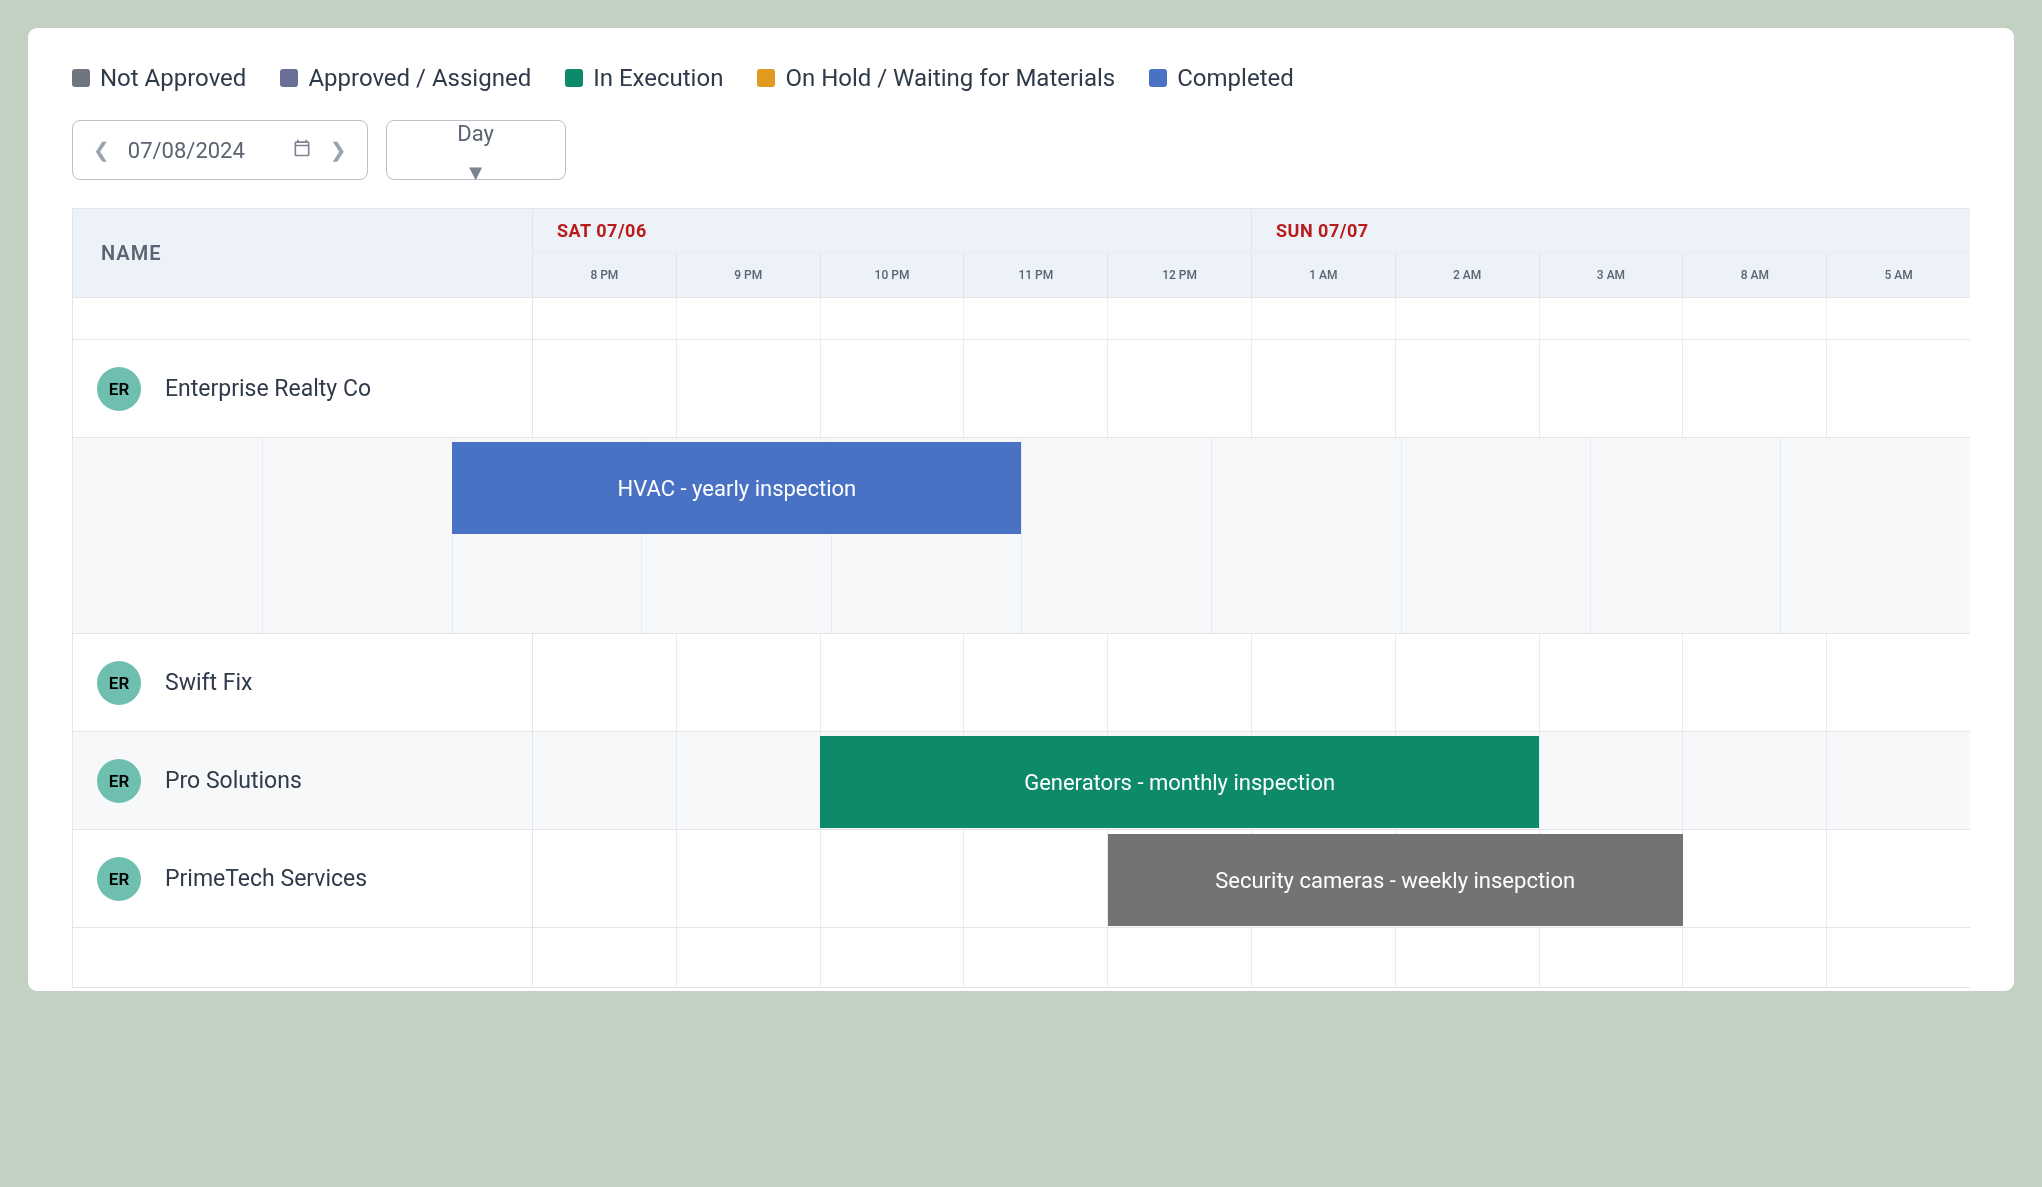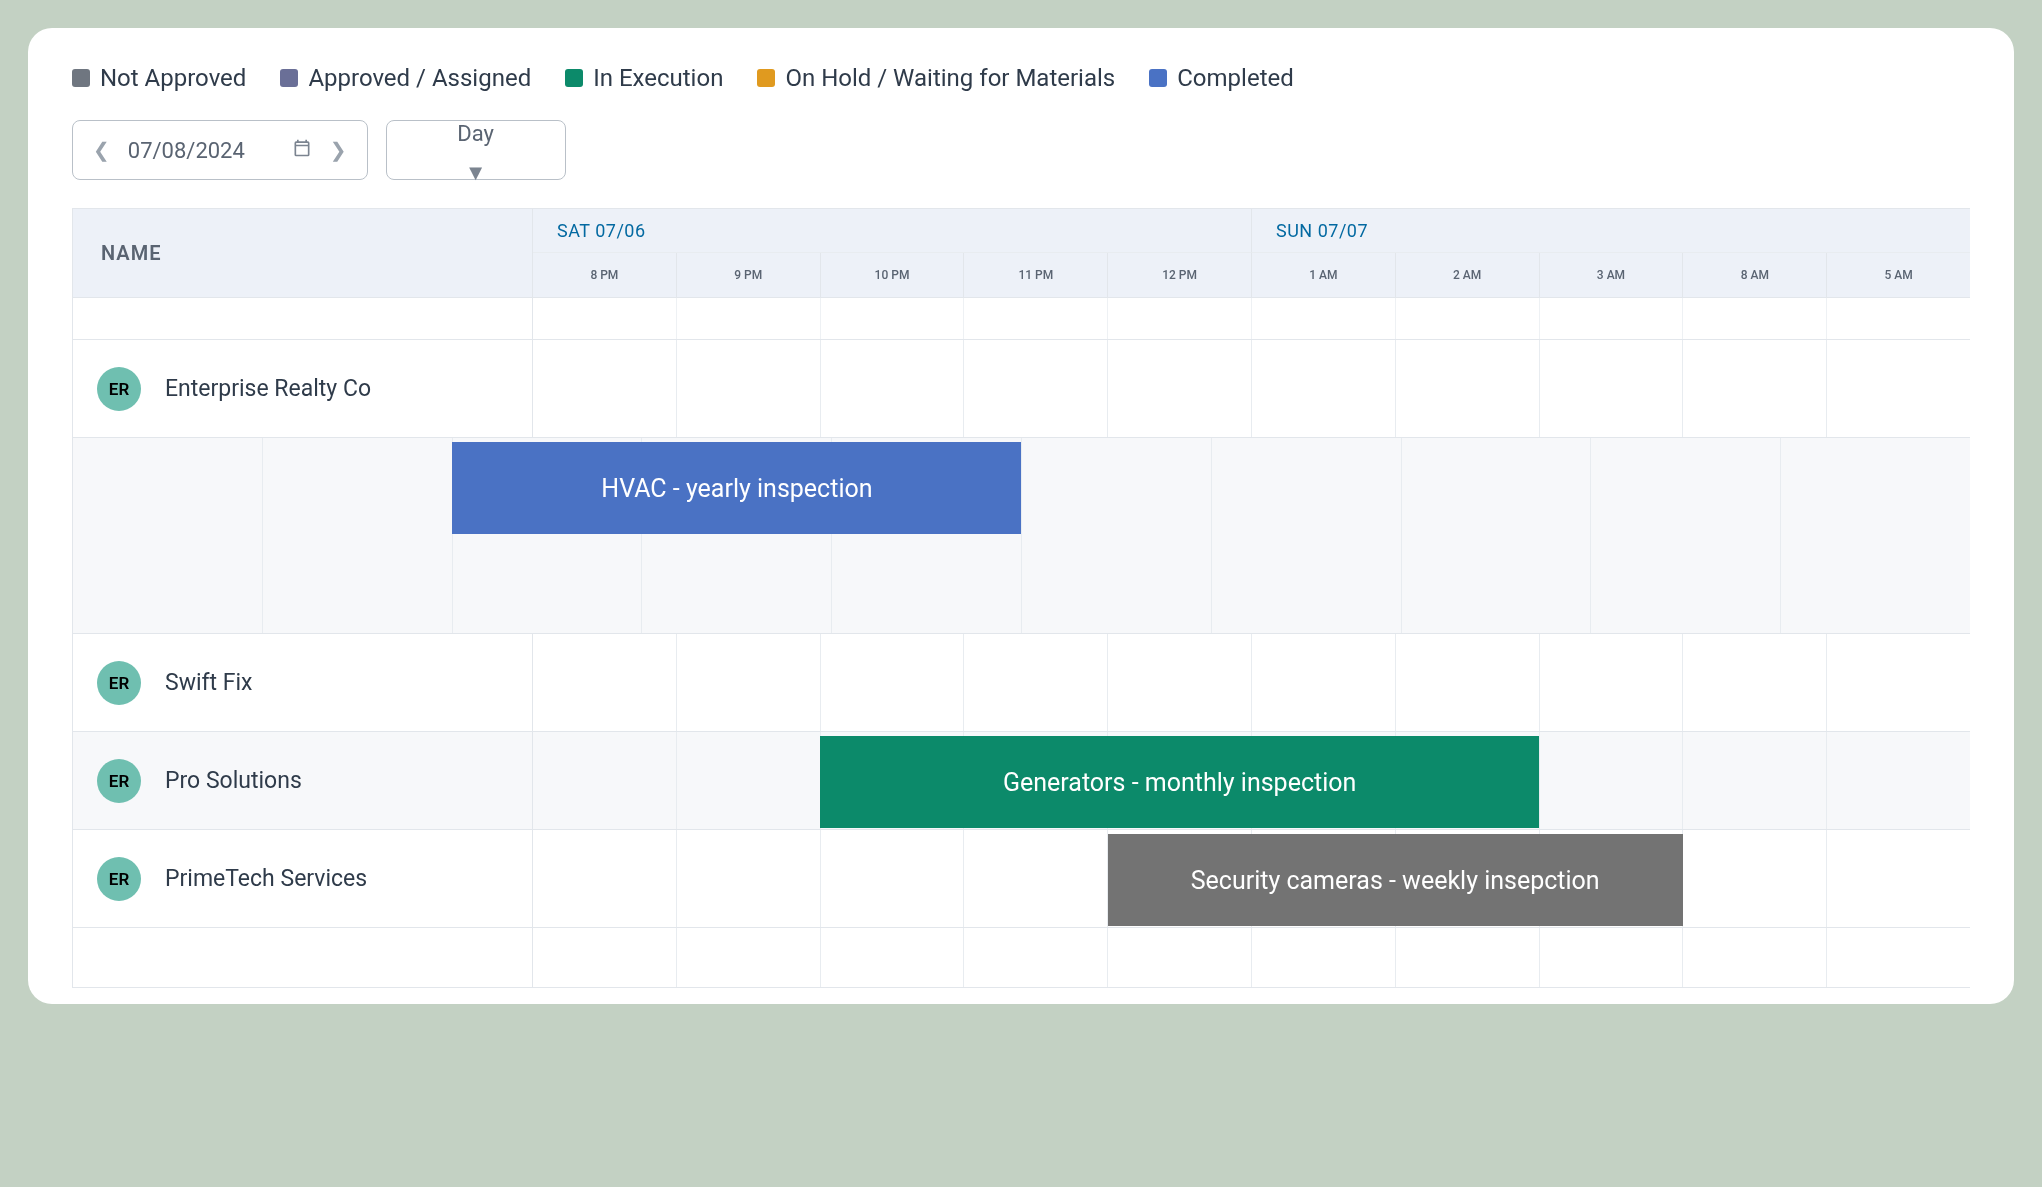--- a/index.html
+++ b/index.html
@@ -4,22 +4,22 @@
 <style>
   * { box-sizing: border-box; margin: 0; padding: 0; }
   body {
     background: #c3d1c3;
     font-family: -apple-system, BlinkMacSystemFont, "Segoe UI", Roboto, Arial, sans-serif;
     padding: 28px;
     color: #2f3b4a;
   }
   .card {
     background: #fff;
-    border-radius: 24px;
-    padding: 36px 44px 16px 44px;
+    border-radius: 9px;
+    padding: 36px 44px 3px 44px;
     width: 100%;
     height: 100%;
     overflow: hidden;
   }
   
   .legend {
     display: flex;
     gap: 34px;
     align-items: center;
     font-size: 24px;
@@ -58,21 +58,21 @@
   .name-head {
     display: flex; align-items: center; padding-left: 28px;
     font-size: 20px; letter-spacing: 1px; color: #5a6472; font-weight: 600;
     height: 88px;
     text-align: right;
   }
   .day-head-row { display: flex; height: 44px; }
   .day-head {
     flex: 1; border-left: 1px solid #e2e6eb; border-bottom: 1px solid #e8ecf0;
     display: flex; align-items: center; padding-left: 24px;
-    font-size: 18px; letter-spacing: 0.5px; color: #0369a1; font-weight: 400;
+    font-size: 18px; letter-spacing: 0.5px; color: #b91c1c; font-weight: 700;
   }
   .day-head:first-child { border-left: none; }
   .hour-head-row { display: flex; height: 44px; }
   .hour-head {
     flex: 1; border-left: 1px solid #e2e6eb;
     display: flex; align-items: center; justify-content: center;
     font-size: 12px; color: #5a6472; font-weight: 500;
   }
   .hour-head:first-child { border-left: none; }
   
@@ -97,21 +97,21 @@
   }
   .hour-cell:first-child { border-left: none; }
   .body-row.spacer .hour-cell { border-left-color: #eef1f4; }
   
   .tasks {
     position: absolute; inset: 0;
   }
   .task {
     position: absolute; left: 0; height: 92px;
     display: flex; align-items: center; justify-content: center;
-    color: #fff; font-size: 25px; font-weight: 400;
+    color: #fff; font-size: 22px; font-weight: 400;
     padding: 0 12px; white-space: nowrap; overflow: hidden;
   }
   .row-h-single { height: 98px; }
   .row-h-double { height: 196px; }
   .row-h-footspace { height: 60px; }
 </style>
 </head>
 <body>
 
 <div class="card">

